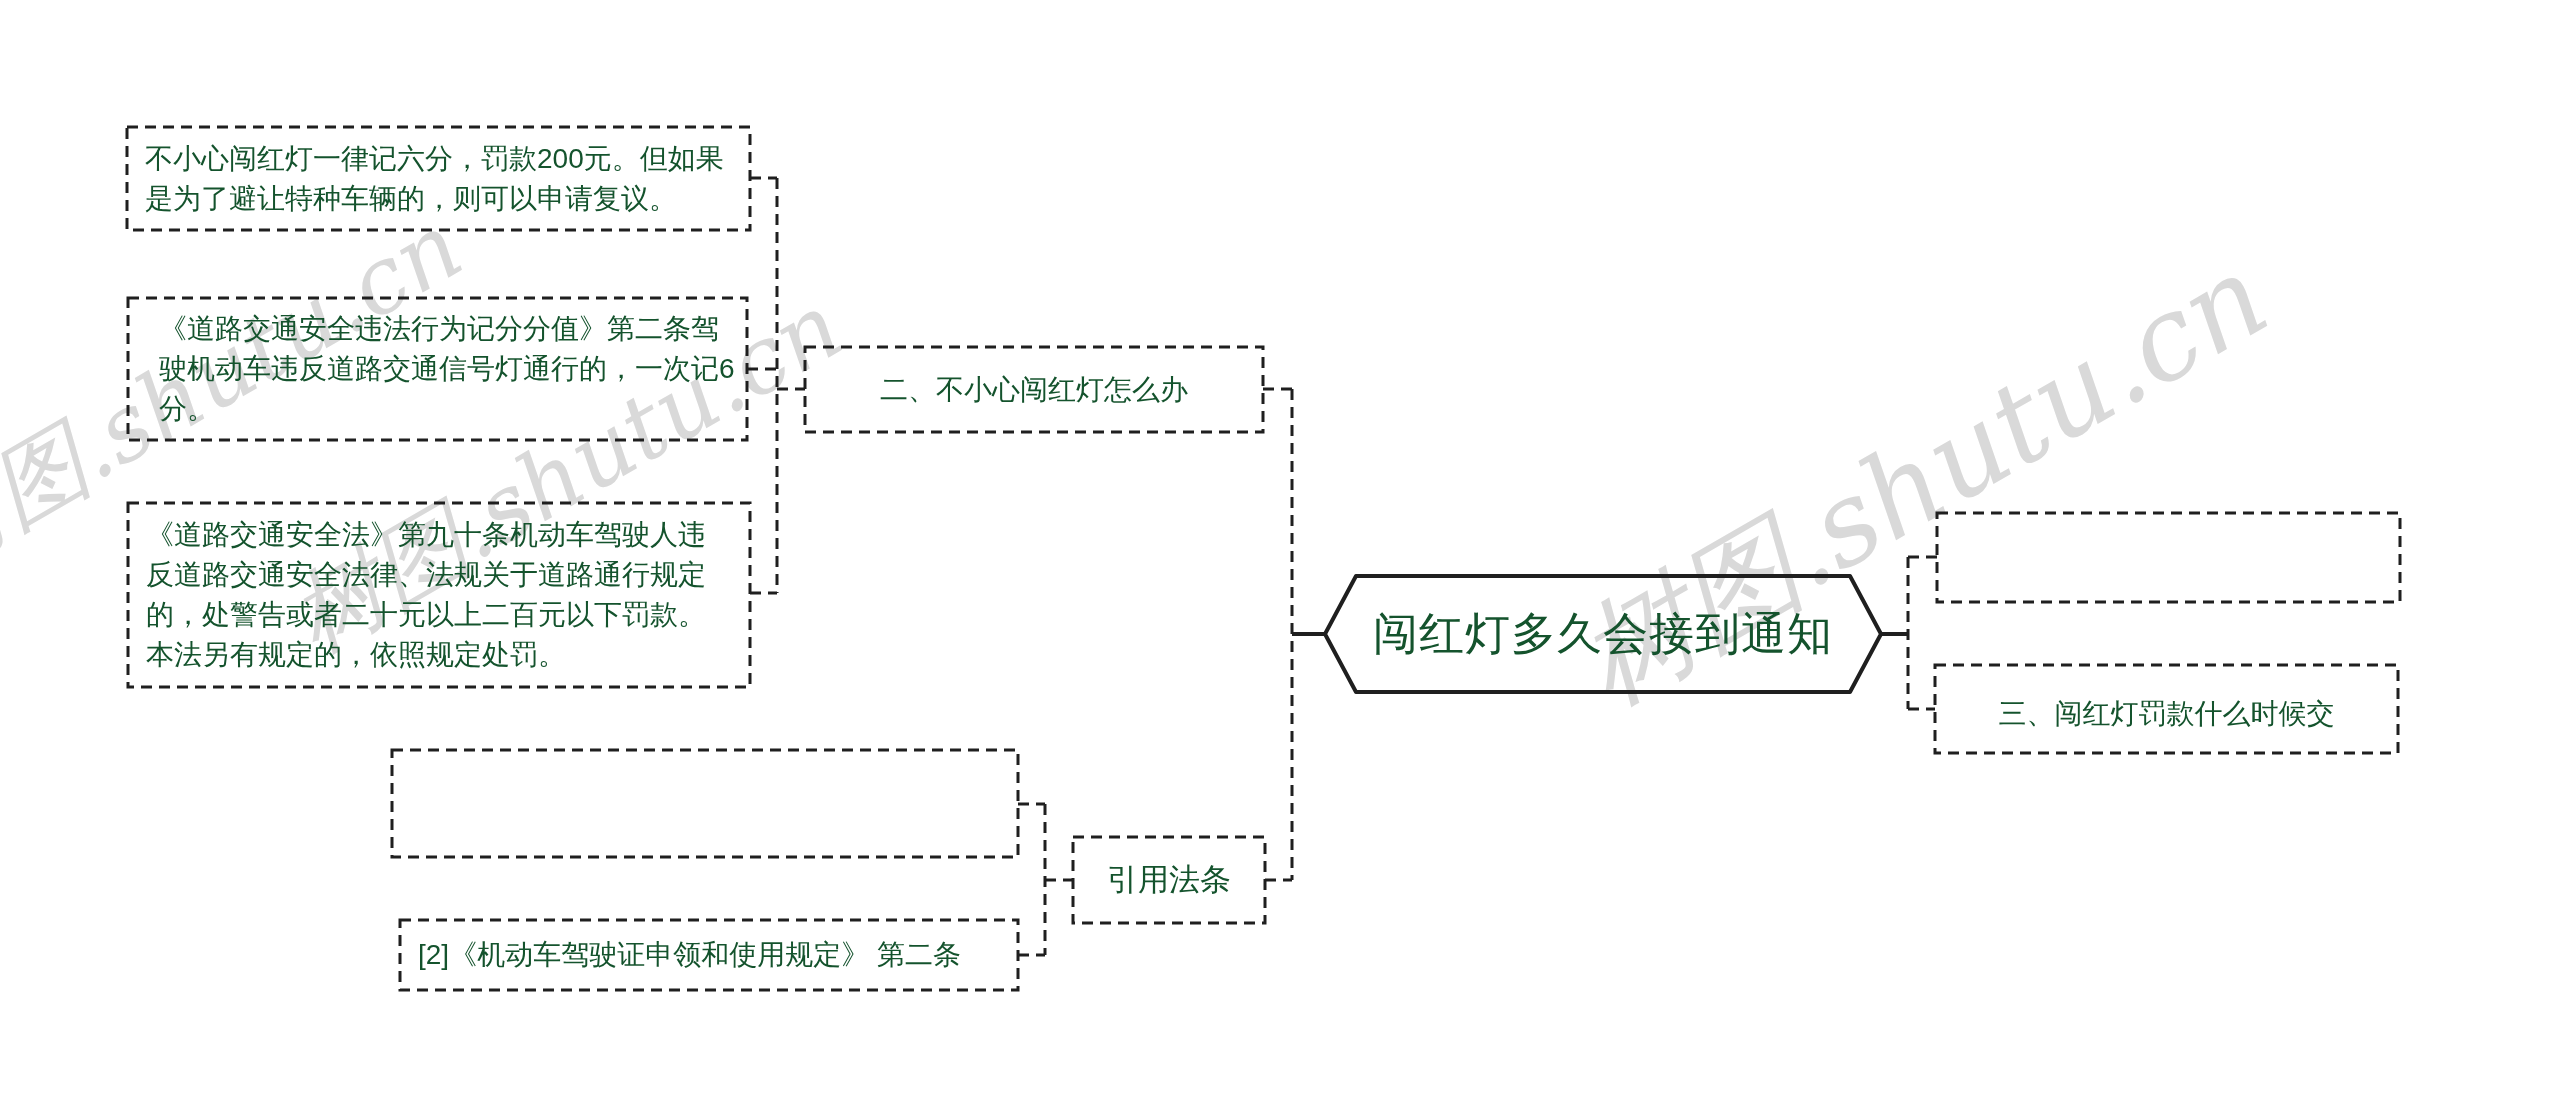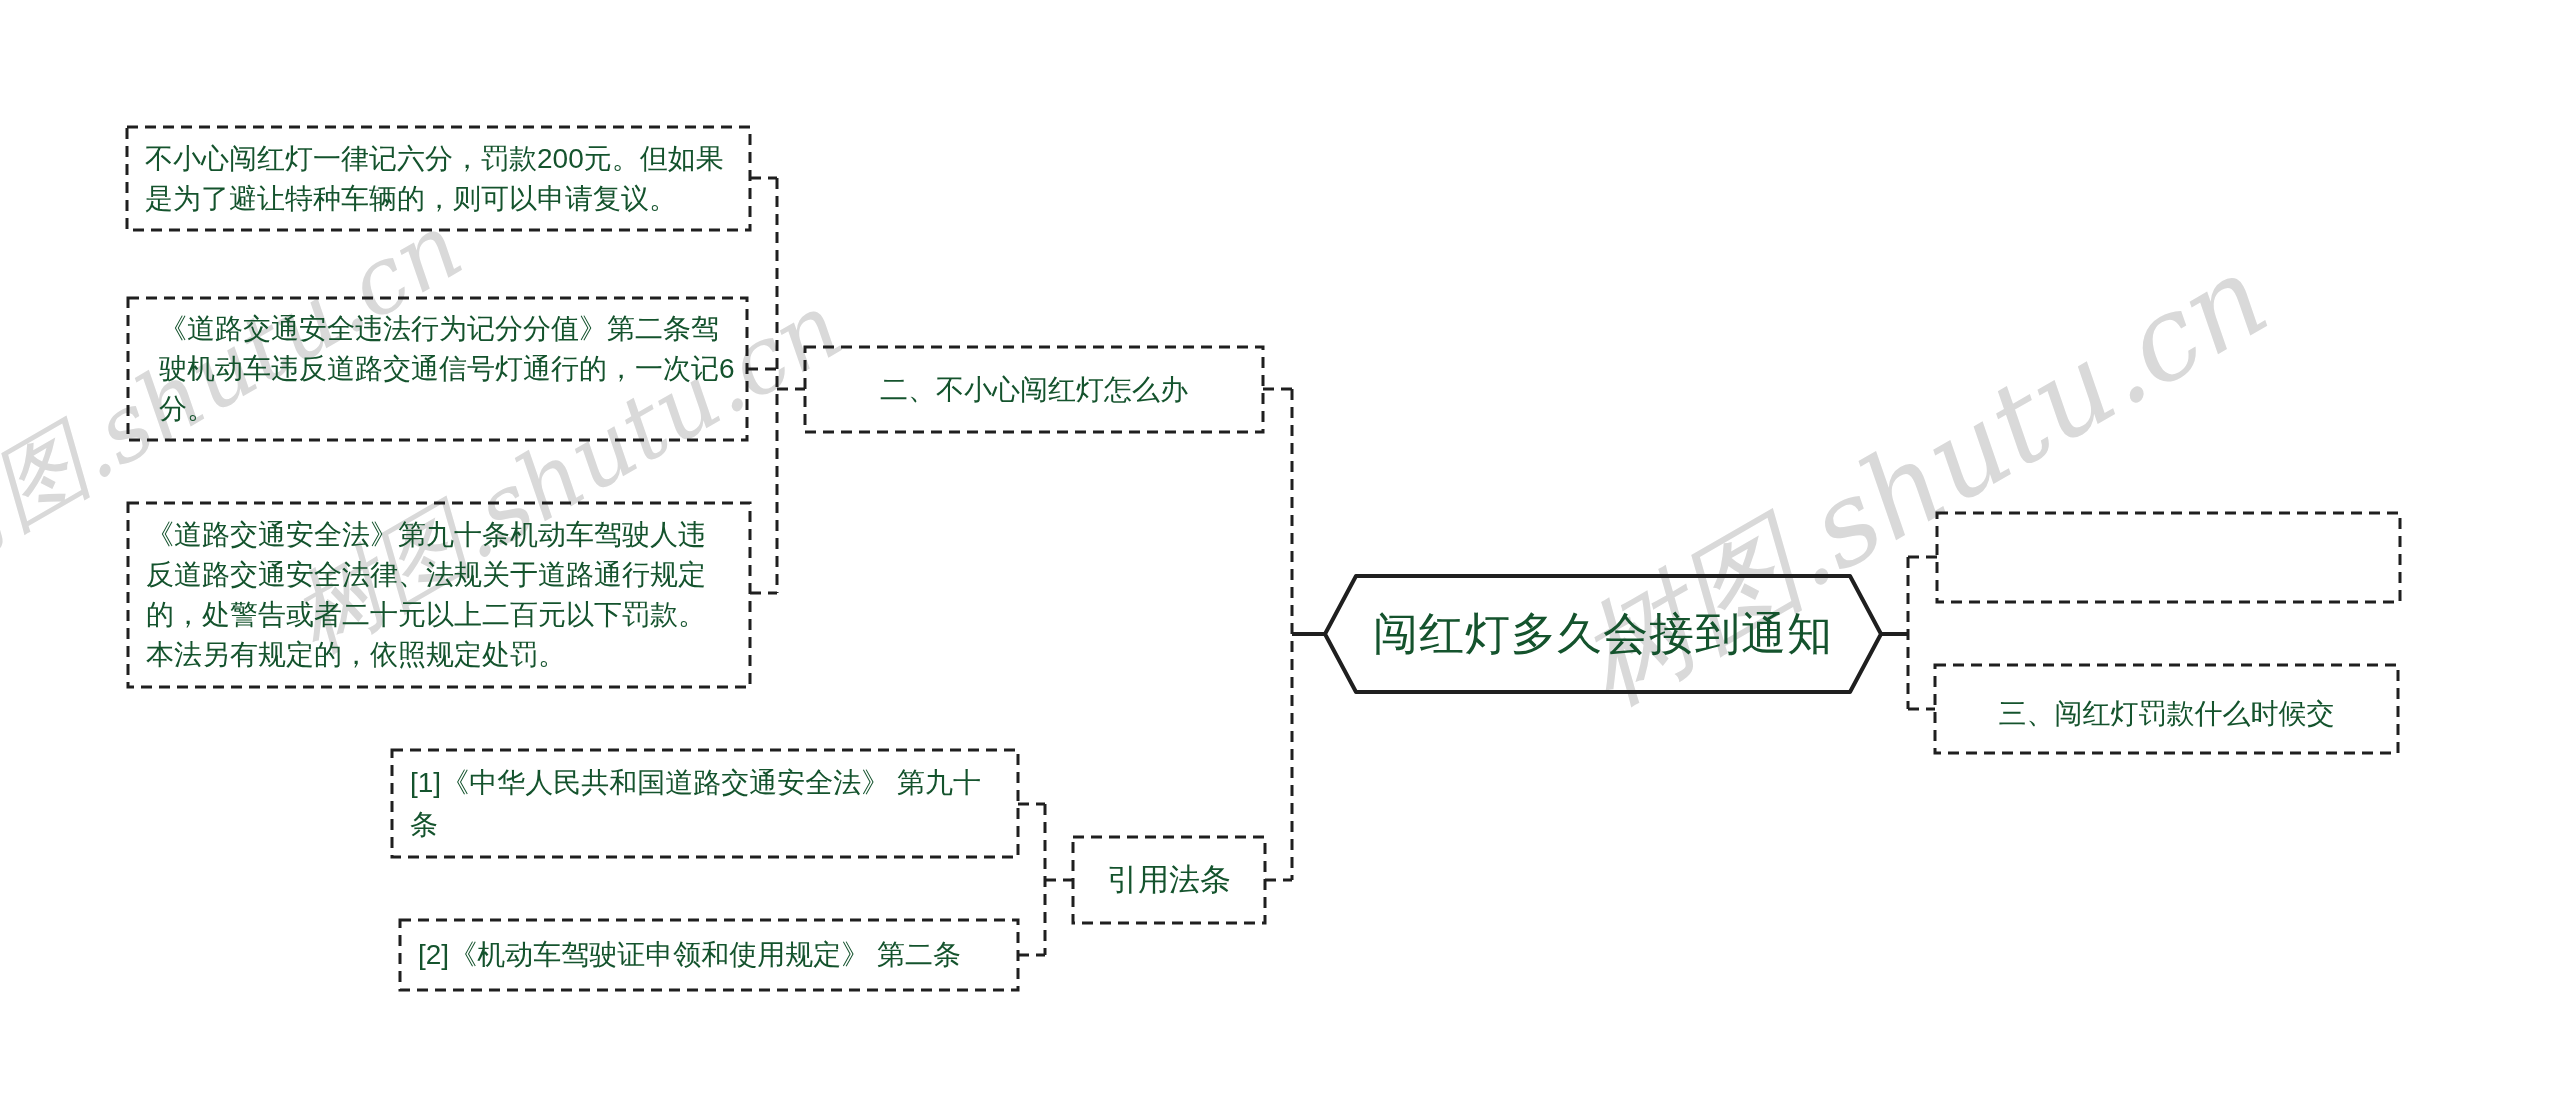--- a/index.html
+++ b/index.html
@@ -138,20 +138,17 @@
   </div>
 
   <div id="topic-3" class="node-text topic">
     <span>三、闯红灯罚款什么时候交</span>
   </div>
 
   <div id="refs" class="node-text topic">
     <span>引用法条</span>
   </div>
 
-  <div id="cite-1" class="node-text note">
-    <span>[1]《中华人民共和国道路交通安全法》 第九十条</span>
-  </div>
   <div id="cite-2" class="node-text note">
     <span>[2]《机动车驾驶证申领和使用规定》 第二条</span>
   </div>
 
 </div>
 
 </body></html>

